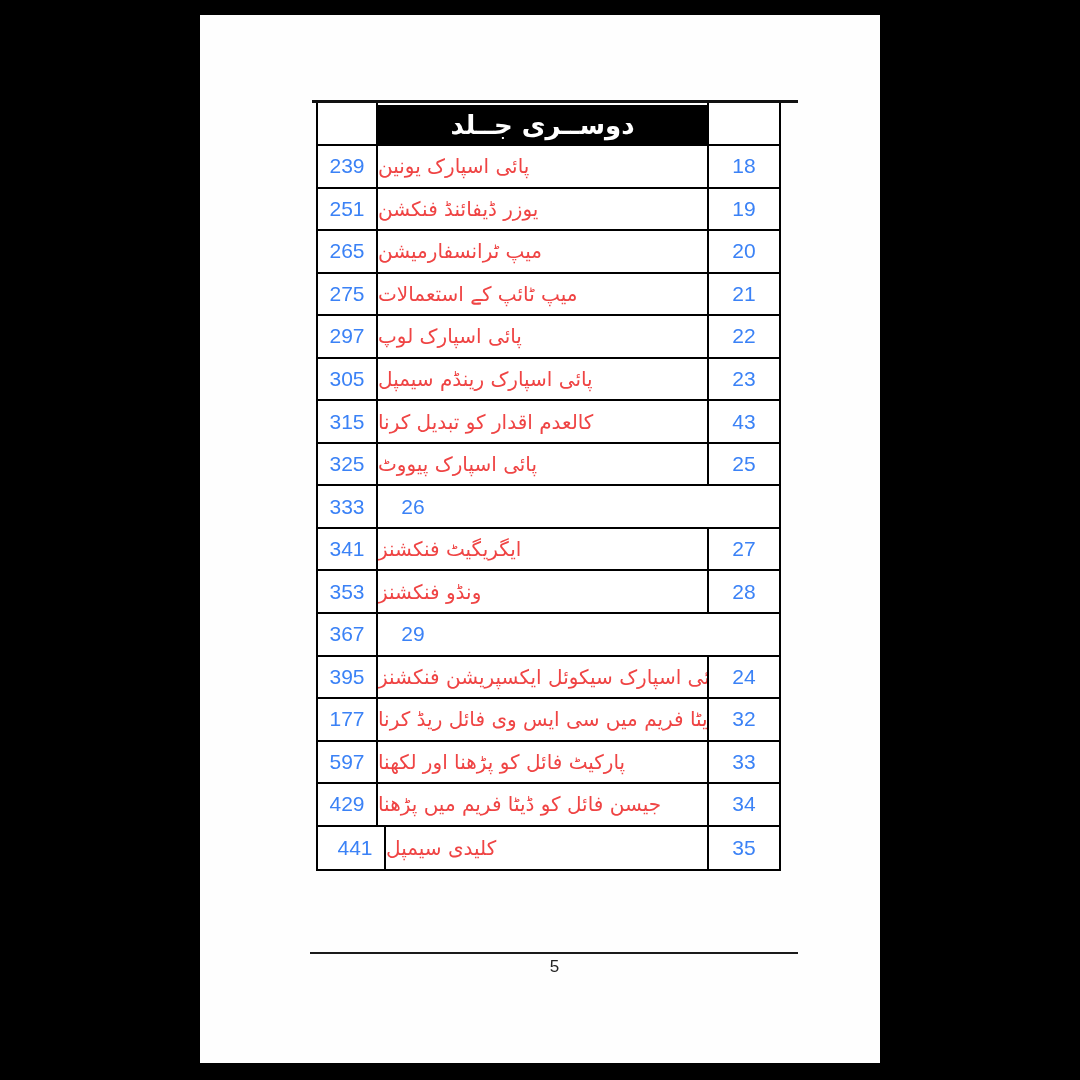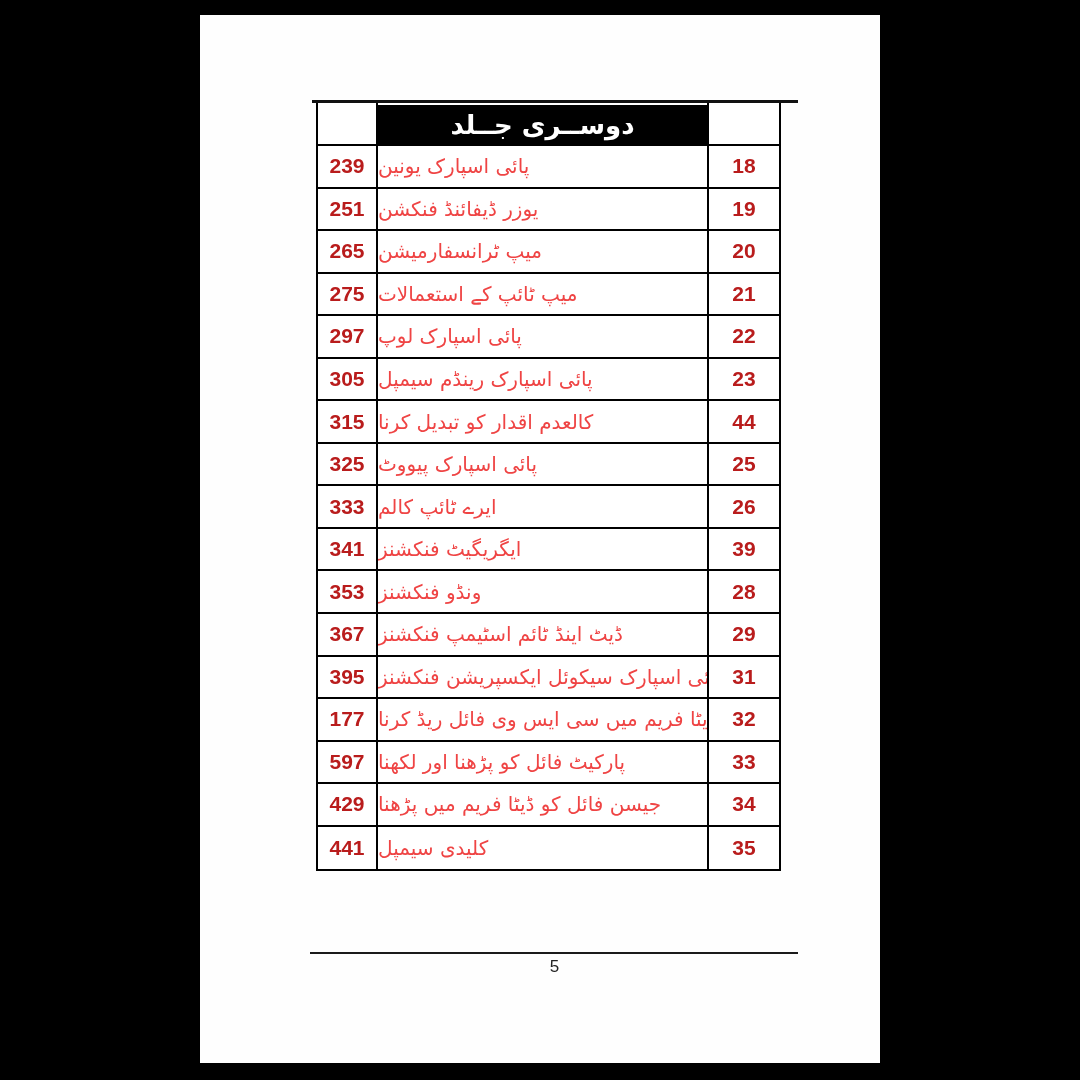--- a/index.html
+++ b/index.html
@@ -29,44 +29,44 @@
     border-left: 2px solid #000;
     border-right: 2px solid #000;
     border-bottom: 2px solid #000;
     background: #fff;
   }
   .row {
     display: flex;
     height: 42.55px;
     border-bottom: 2px solid #000;
   }
-  .row:last-child { border-bottom: none; }
+  .row:last-child { border-bottom: none; padding-left: 8px; }
   .row.header-row { height: 43px; }
   .cell { height: 100%; display: flex; align-items: center; }
   .page-col {
     width: 60px;
     border-right: 2px solid #000;
     justify-content: center;
   }
   .title-col {
     flex: 1;
     border-right: 2px solid #000;
     justify-content: flex-end;
     padding-right: 14px;
     overflow: hidden;
   }
   .num-col {
     width: 70px;
     justify-content: center;
   }
   .num {
     font-family: "Liberation Sans", sans-serif;
-    font-weight: bold;
+    font-weight: normal;
     font-size: 21px;
-    color: #b91c1c;
+    color: #3b82f6;
   }
   .urdu {
     font-family: "DejaVu Sans", "DejaVu Serif", sans-serif;
     direction: rtl;
     unicode-bidi: plaintext;
     font-size: 20px;
     color: #ef4444;
     white-space: nowrap;
   }
   .header-cell { padding: 0; justify-content: stretch; }
@@ -146,58 +146,56 @@
 
   <div class="row">
     <div class="cell page-col num">305</div>
     <div class="cell title-col urdu">پائی اسپارک رینڈم سیمپل</div>
     <div class="cell num-col num">23</div>
   </div>
 
   <div class="row">
     <div class="cell page-col num">315</div>
     <div class="cell title-col urdu">کالعدم اقدار کو تبدیل کرنا</div>
-    <div class="cell num-col num">44</div>
+    <div class="cell num-col num">43</div>
   </div>
 
   <div class="row">
     <div class="cell page-col num">325</div>
     <div class="cell title-col urdu">پائی اسپارک پیووٹ</div>
     <div class="cell num-col num">25</div>
   </div>
 
   <div class="row">
     <div class="cell page-col num">333</div>
-    <div class="cell title-col urdu">ایرے ٹائپ کالم</div>
     <div class="cell num-col num">26</div>
   </div>
 
   <div class="row">
     <div class="cell page-col num">341</div>
     <div class="cell title-col urdu">ایگریگیٹ فنکشنز</div>
-    <div class="cell num-col num">39</div>
+    <div class="cell num-col num">27</div>
   </div>
 
   <div class="row">
     <div class="cell page-col num">353</div>
     <div class="cell title-col urdu">ونڈو فنکشنز</div>
     <div class="cell num-col num">28</div>
   </div>
 
   <div class="row">
     <div class="cell page-col num">367</div>
-    <div class="cell title-col urdu">ڈیٹ اینڈ ٹائم اسٹیمپ فنکشنز</div>
     <div class="cell num-col num">29</div>
   </div>
 
 
   <div class="row">
     <div class="cell page-col num">395</div>
     <div class="cell title-col urdu">پائی اسپارک سیکوئل ایکسپریشن فنکشنز</div>
-    <div class="cell num-col num">31</div>
+    <div class="cell num-col num">24</div>
   </div>
 
   <div class="row">
     <div class="cell page-col num">177</div>
     <div class="cell title-col urdu">ڈیٹا فریم میں سی ایس وی فائل ریڈ کرنا</div>
     <div class="cell num-col num">32</div>
   </div>
 
   <div class="row">
     <div class="cell page-col num">597</div>

